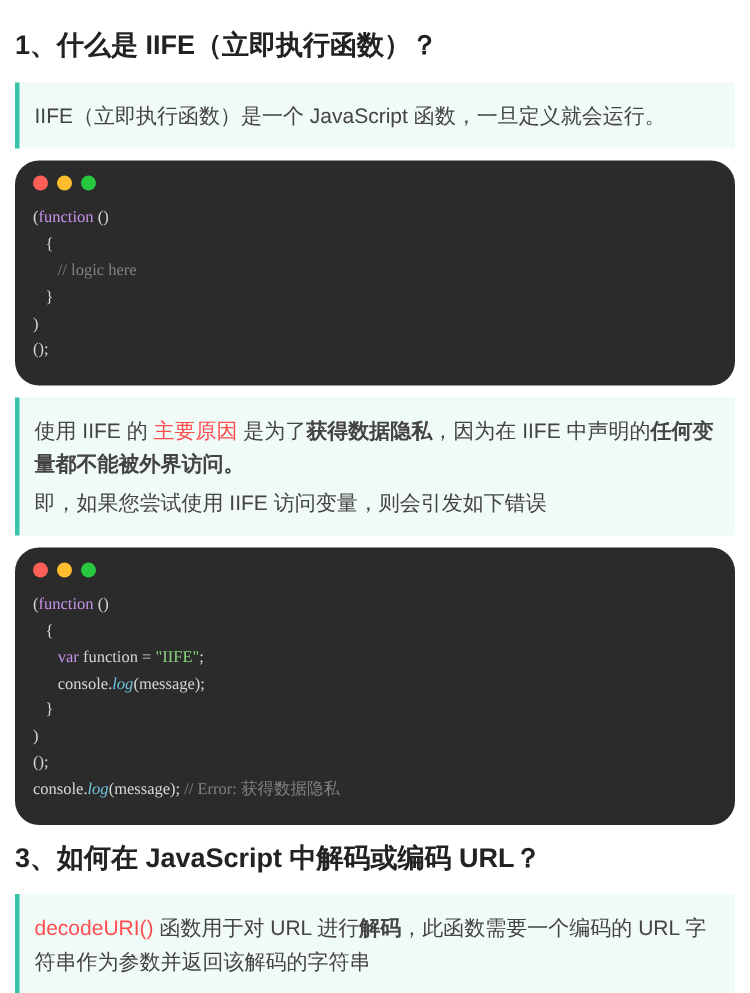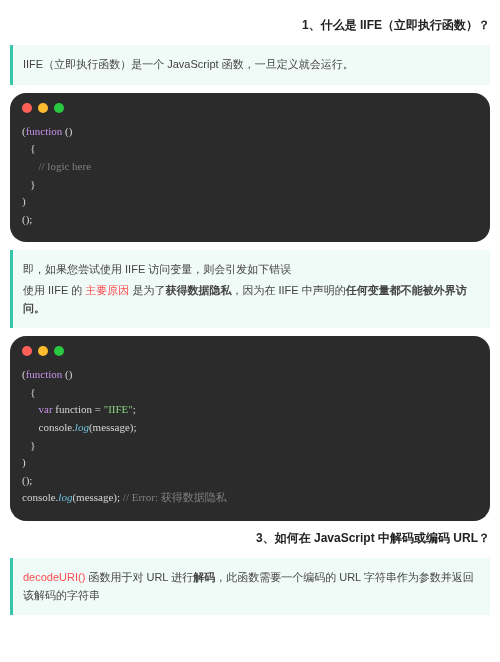--- a/index.html
+++ b/index.html
@@ -6,32 +6,31 @@
   body {
     width: 500px;
     font-family: -apple-system, "PingFang SC", "Microsoft YaHei", sans-serif;
     background: #fff;
     color: #333;
     font-size: 12px;
     line-height: 1.6;
     padding: 8px 10px 12px;
   }
   h2.section-title {
-    font-size: 12px;
+    font-size: 18px;
     font-weight: 700;
     margin: 8px 0 10px;
     color: #222;
-    text-align: right;
   }
   .note {
     border-left: 3px solid #36c5a9;
     background: #f0faf7;
     padding: 8px 10px;
     margin: 8px 0;
-    font-size: 11px;
+    font-size: 14px;
     color: #444;
   }
   .note p { margin: 3px 0; }
   .hl-red { color: #ff4d4f; }
   .bold { font-weight: 700; }
   .code-block {
     background: #2b2b2b;
     color: #d6d6d6;
     border-radius: 16px;
     padding: 10px 12px 14px;
@@ -71,24 +70,24 @@
   </div>
 <pre><span class="tok-punct">(</span><span class="tok-kw">function</span><span class="tok-punct"> ()</span>
    <span class="tok-punct">{</span>
       <span class="tok-cm">// logic here</span>
    <span class="tok-punct">}</span>
 <span class="tok-punct">)</span>
 <span class="tok-punct">();</span></pre>
 </div>
 
 <div class="note">
-  <p>即，如果您尝试使用 IIFE 访问变量，则会引发如下错误</p>
   <p>
     <span>使用 IIFE 的 </span><span class="hl-red">主要原因</span><span> 是为了</span><span class="bold">获得数据隐私</span><span>，因为在 IIFE 中声明的</span><span class="bold">任何变量都不能被外界访问。</span>
   </p>
+  <p>即，如果您尝试使用 IIFE 访问变量，则会引发如下错误</p>
 </div>
 
 <div class="code-block">
   <div class="traffic">
     <span class="dot r"></span>
     <span class="dot y"></span>
     <span class="dot g"></span>
   </div>
 <pre><span class="tok-punct">(</span><span class="tok-kw">function</span><span class="tok-punct"> ()</span>
    <span class="tok-punct">{</span>

